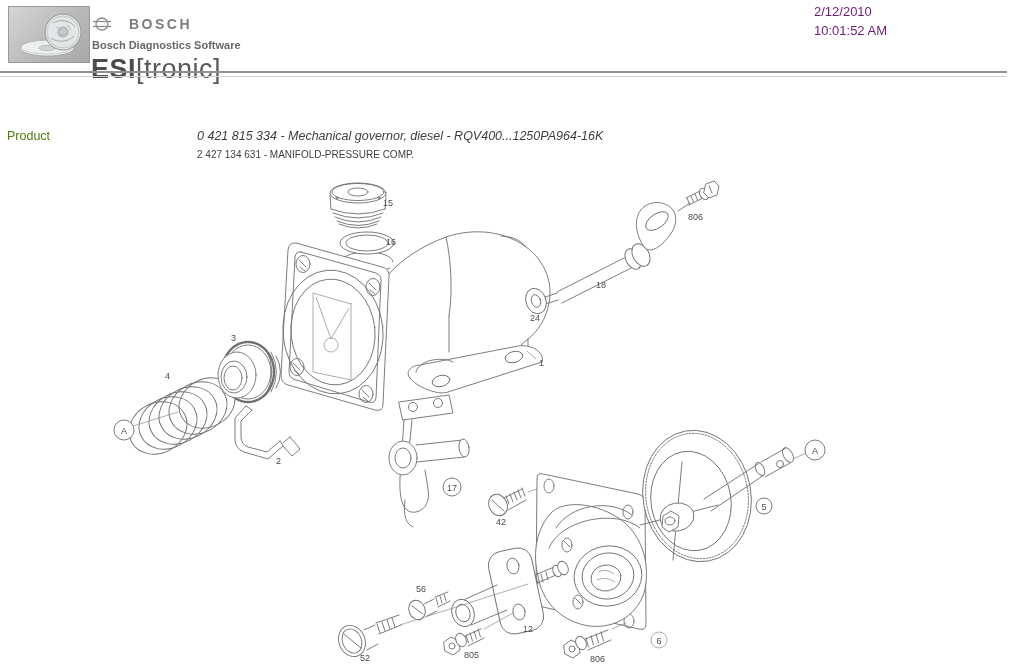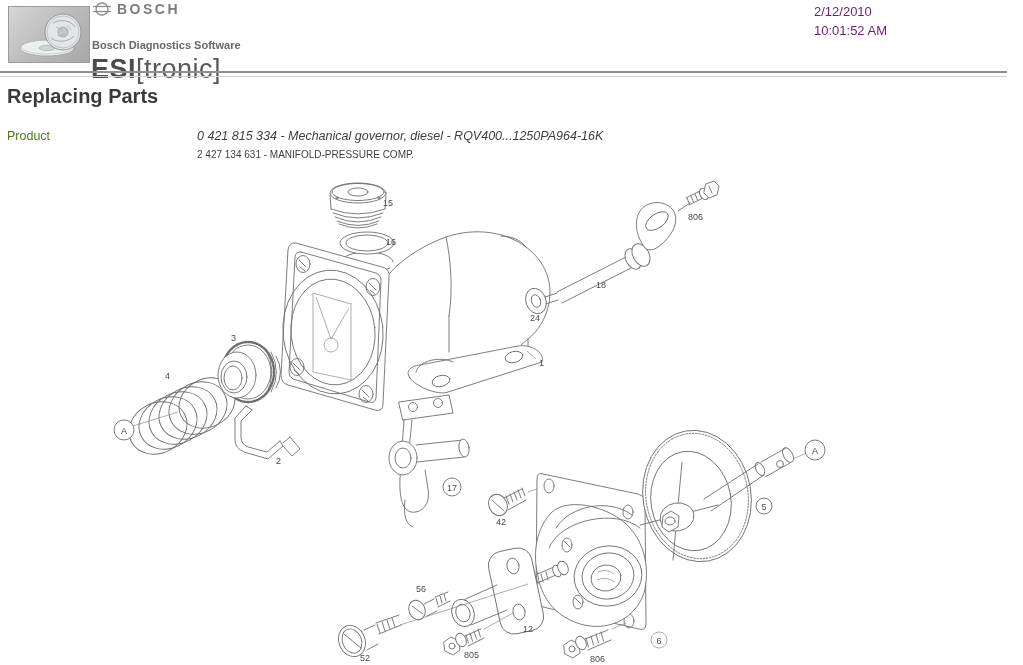--- a/index.html
+++ b/index.html
@@ -4,21 +4,21 @@
 <style>
   html,body{margin:0;padding:0;background:#fff;}
   #page{
     position:relative;width:1023px;height:665px;background:#fff;overflow:hidden;
     font-family:"Liberation Sans","DejaVu Sans",sans-serif;color:#3d3d3d;
   }
   .abs{position:absolute;}
 
   
   #thumb{left:8px;top:6px;width:80px;height:55px;border:1px solid #9a9a9a;background:linear-gradient(135deg,#d6d6d6,#b9b9b9 55%,#a8a8a8);}
-  #brandrow{left:92px;top:1px;height:16px;display:flex;align-items:center;gap:5px;}
+  #brandrow{left:92px;top:16px;height:16px;display:flex;align-items:center;gap:17px;}
   #brand{font-size:14px;font-weight:bold;color:#7c7c7c;letter-spacing:2.5px;}
   #tagline{left:92px;top:21px;font-size:11px;font-weight:bold;color:#686868;margin-top:18px;}
   #esiline{left:91px;top:33px;font-size:27px;color:#4c4c4c;letter-spacing:.5px;margin-top:21px;}
   #esiline .b{font-weight:bold;}
   #esiline .r{font-weight:normal;color:#585858;}
   #datetime{left:814px;top:2px;font-size:13px;color:#701a75;line-height:19px;white-space:nowrap;}
   #rule{left:0;top:71px;width:1007px;height:3px;border-top:2px solid #8f8f8f;border-bottom:1px solid #d2d2d2;}
 
   
   #title{left:7px;top:85px;font-size:20px;font-weight:bold;color:#3a3a3a;}
@@ -63,21 +63,20 @@
   <div id="tagline" class="abs">Bosch Diagnostics Software</div>
   <div id="esiline" class="abs"><span class="b">ESI</span><span class="r">[tronic]</span></div>
 
   <div id="datetime" class="abs">
     <div>2/12/2010</div>
     <div>10:01:52 AM</div>
   </div>
 
   <div id="rule" class="abs"></div>
 
-  <div id="title" class="abs">Replacing Parts</div>
   <div id="prodlabel" class="abs">Product</div>
   <div id="prodline1" class="abs">0 421 815 334 - Mechanical governor, diesel - RQV400...1250PA964-16K</div>
   <div id="prodline2" class="abs">2 427 134 631 - MANIFOLD-PRESSURE COMP.</div>
 
   <svg id="diagram" class="abs" viewBox="0 0 1023 665">
 
     <g class="ln">
       <path d="M389,274 C400,261 421,246 446,237 C476,227 506,232 526,247 C545,261 553,282 549,303 C546,319 538,331 528,339 L521,345"></path>
       <path d="M446,237 C451,260 453,290 449,316"></path>
       <path d="M526,247 C521,240 511,236 501,236"></path>

